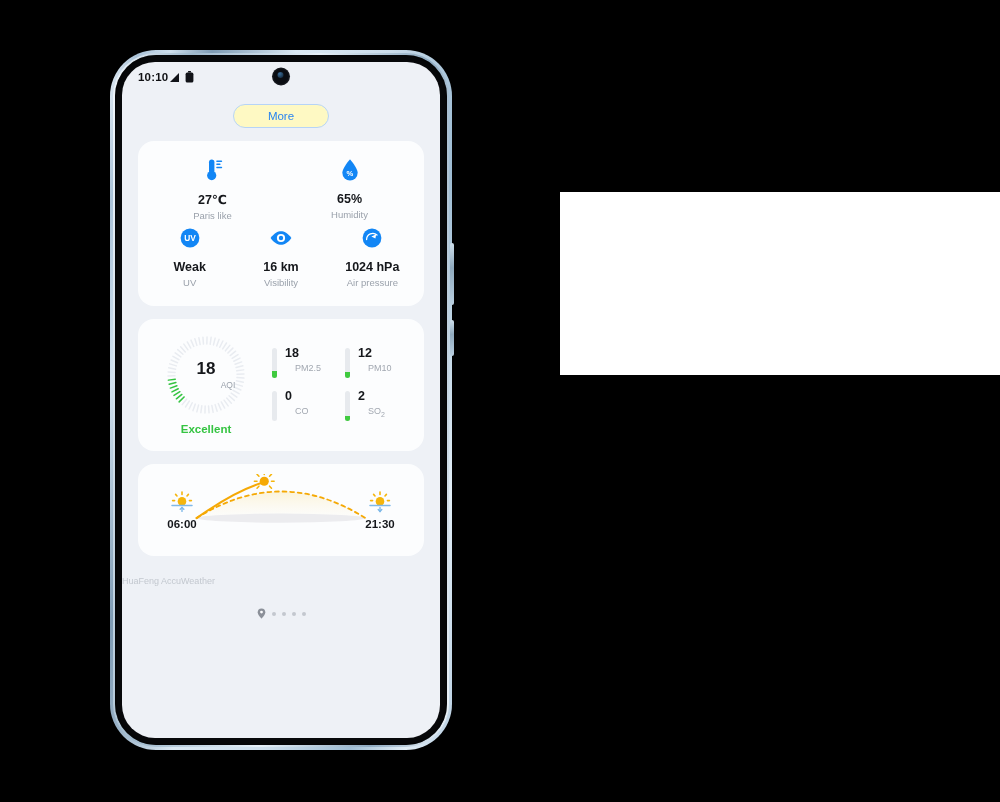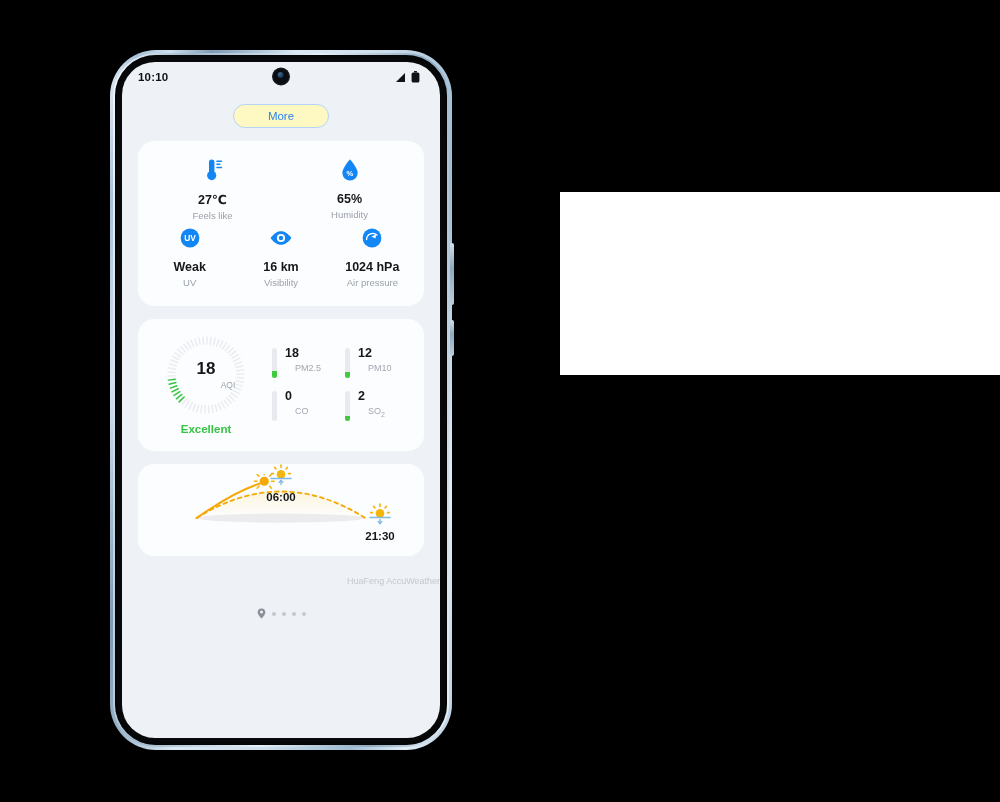--- a/index.html
+++ b/index.html
@@ -24,21 +24,21 @@
   .screen{position:absolute;left:12px;top:12px;right:12px;bottom:12px;border-radius:33px;
           background:#eef1f6;overflow:hidden;}
 
   
   .side-btn{position:absolute;right:-2px;width:4px;border-radius:2px;
             background:linear-gradient(180deg,#cfe0ec,#8fa9bd 40%,#b9cfe0);}
   #btn-volume{top:193px;height:62px;}
   #btn-power{top:270px;height:36px;}
 
   
-  .statusbar{height:30px;display:flex;align-items:center;justify-content:space-between;
+  .statusbar{height:30px;display:flex;align-items:center;justify-content:flex-start;
              padding:0 20px 0 16px;position:relative;}
   .clock{font-size:11.5px;font-weight:bold;color:#101114;letter-spacing:.2px;}
   .sb-right{display:flex;align-items:center;gap:5px;}
   .cam{position:absolute;left:50%;top:7px;transform:translateX(-50%);
        width:15px;height:15px;border-radius:50%;background:#0a0d12;
        box-shadow:0 0 0 1.5px #15181d;}
   .cam i{position:absolute;left:3.5px;top:3px;width:6px;height:6px;border-radius:50%;
          background:radial-gradient(circle at 35% 30%,#3b6f9c,#0d1b28);display:block;}
 
   
@@ -76,27 +76,27 @@
   .poll{width:50%;display:flex;align-items:flex-start;padding:6px 0 6px 6px;box-sizing:border-box;}
   .poll-bar{width:5px;height:30px;border-radius:3px;background:#e7eaee;
             position:relative;overflow:hidden;flex:none;margin-top:1px;}
   .poll-bar i{position:absolute;left:0;bottom:0;width:100%;background:#3fca3f;display:block;}
   .poll-txt{margin-left:8px;}
   .poll-val{font-size:12.5px;font-weight:bold;color:#15171b;line-height:1.05;}
   .poll-lbl{font-size:9px;color:#a2a8b1;margin-top:3px;padding-left:10px;}
   .poll-lbl sub{font-size:7px;}
 
   
-  .card-sun{height:92px;display:flex;align-items:center;position:relative;padding:0 18px;flex-direction:column;}
+  .card-sun{height:92px;display:flex;align-items:center;position:relative;padding:0 18px;}
   .sun-side{display:flex;flex-direction:column;align-items:center;width:52px;z-index:2;}
   .sun-time{font-size:11.5px;font-weight:bold;color:#15171b;margin-top:5px;}
   .sun-arc{position:absolute;left:54px;right:54px;top:10px;bottom:14px;}
 
   
-  .footer-src{text-align:right;font-size:9px;color:#c3c8cf;margin-top:20px;}
+  .footer-src{text-align:left;font-size:9px;color:#c3c8cf;margin-top:20px;}
   .pager{display:flex;align-items:center;justify-content:center;gap:6px;margin-top:22px;}
   .pager .dot{width:4px;height:4px;border-radius:50%;background:#c3c8cf;display:block;}
 </style>
 </head>
 <body>
 
 <div id="white-panel"></div>
 
 <div id="phone">
   <div class="rim"></div>
@@ -133,21 +133,21 @@
 
         <div class="cell">
           <svg width="26" height="26" viewBox="0 0 26 26">
             <rect x="9" y="2.5" width="5.4" height="14" rx="2.7" fill="#1286f5"></rect>
             <circle cx="11.7" cy="18.6" r="4.6" fill="#1286f5"></circle>
             <rect x="16.2" y="3.4" width="6" height="1.5" rx=".75" fill="#1286f5"></rect>
             <rect x="16.2" y="6.6" width="4.4" height="1.5" rx=".75" fill="#1286f5"></rect>
             <rect x="16.2" y="9.8" width="6" height="1.5" rx=".75" fill="#1286f5"></rect>
           </svg>
           <div class="val">27℃</div>
-          <div class="lbl">Feels like</div>
+          <div class="lbl">Paris like</div>
         </div>
 
 
         <div class="cell">
           <svg width="26" height="26" viewBox="0 0 26 26">
             <path d="M13 2.2 C13 2.2 5.3 11 5.3 15.8 A7.7 7.7 0 0 0 20.7 15.8 C20.7 11 13 2.2 13 2.2 Z" fill="#1286f5"></path>
             <text x="13" y="18.6" font-size="7.6" font-weight="bold" fill="#ffffff" text-anchor="middle" font-family="Liberation Sans, sans-serif">%</text>
           </svg>
           <div class="val">65%</div>
           <div class="lbl">Humidity</div>

